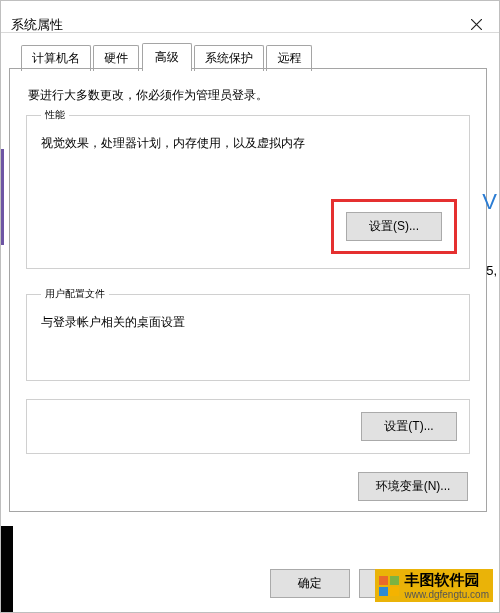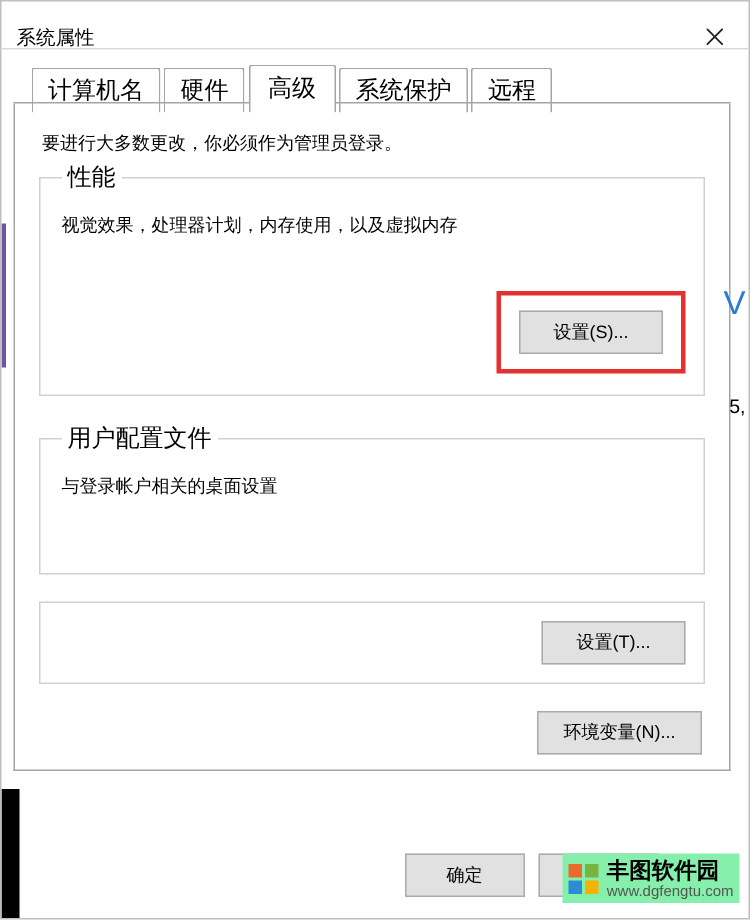--- a/index.html
+++ b/index.html
@@ -43,21 +43,21 @@
     }
     .tab{
       display:inline-block;
       padding:4px 10px 4px;
       border:1px solid #a5a5a5;
       border-bottom:none;
       background:#fff;
       position:relative;
       margin-right:-1px;
       top:1px;
-      font-size:16px;
+      font-size:12px;
       border-radius:2px 2px 0 0;
       z-index:0;
     }
     .tab.active{
       z-index:2;
       background:#fff;
       padding:5px 12px 5px;
       top:0;
     }
     .tab.active::after{
@@ -73,57 +73,58 @@
     .note{margin:4px 0 4px 2px;}
 
     fieldset{
       border:1px solid #d0d0d0;
       padding:12px 12px 12px 14px;
       margin-bottom:18px;
       position:relative;
     }
     legend{
       padding:0 4px;
-      font-size:16px;
+      font-size:10px;
     }
     .desc{margin-bottom:34px; line-height:1.6;}
 
     .btnrow{ text-align:right; }
     .win-btn{
       display:inline-block;
       min-width:96px;
       padding:5px 14px;
       border:1px solid #aaa;
       background:#e1e1e1;
       font-size:12px;
       text-align:center;
       cursor:default;
     }
 
     .highlight-red{
       border:3px solid #e53030;
+      margin-top:12px;
     }
 
     .envrow{
       text-align:right;
       margin:4px 2px 0 0;
     }
 
     .footer-buttons{
       position:absolute;
       bottom:14px; right:60px;
     }
     .footer-buttons .win-btn{ min-width:80px; margin-left:6px;}
 
     .watermark{
       position:absolute;
       right:6px; bottom:10px;
       display:flex; align-items:center;
       font-size:14px;
-      background:#86efac;
+      background:#eab308;
       padding:2px 4px;
     }
     .watermark .logo{
       width:20px;height:20px;
       background:
         linear-gradient(#e96a2a,#e96a2a) left top/9px 9px no-repeat,
         linear-gradient(#7bb342,#7bb342) right top/9px 9px no-repeat,
         linear-gradient(#2d8bd4,#2d8bd4) left bottom/9px 9px no-repeat,
         linear-gradient(#f4b300,#f4b300) right bottom/9px 9px no-repeat;
       margin-right:6px;

